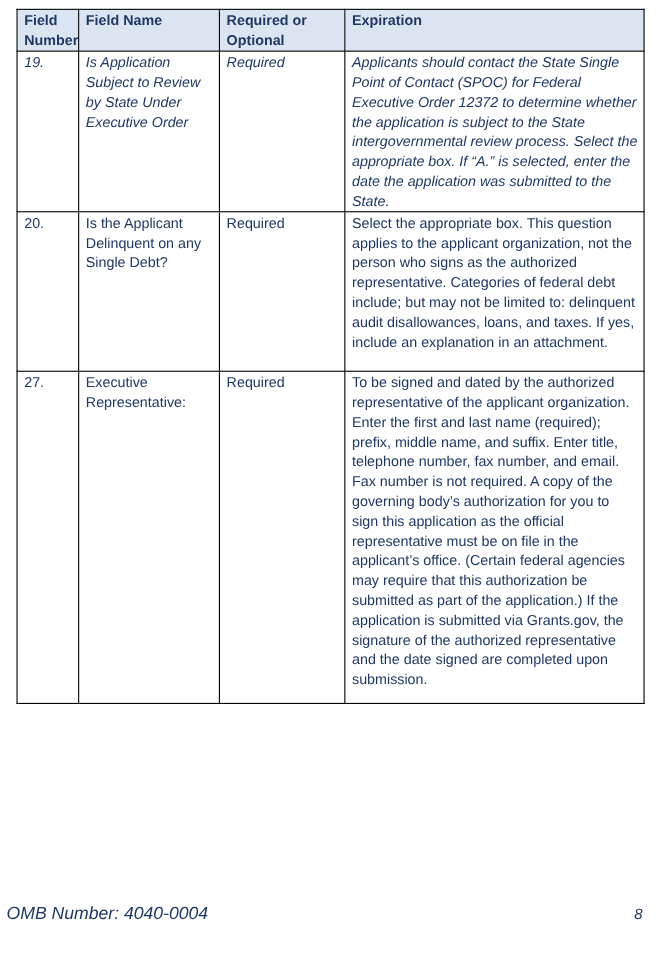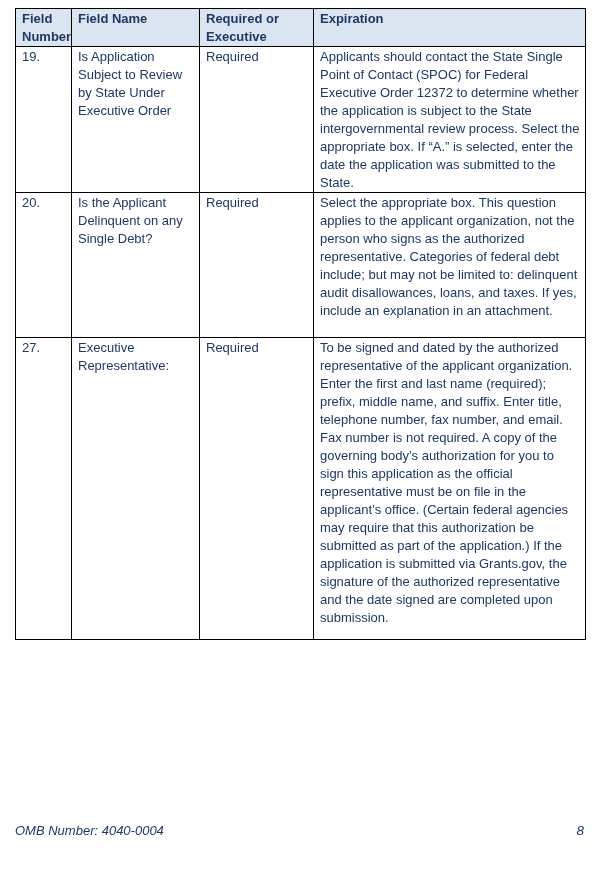--- a/index.html
+++ b/index.html
@@ -35,28 +35,28 @@
     padding: 1px 4px 0 6px;
     box-sizing: border-box;
     overflow: hidden;
     font-weight: normal;
   }
   table.fields-table thead th {
     background: #dbe5f1;
     font-weight: bold;
     height: 36px;
   }
-  tr.row-19 { height: 143px; }
+  tr.row-19 { height: 143px; font-style: italic; }
   tr.row-20 { height: 145px; }
   tr.row-21 { height: 302px; }
   .footer {
     position: absolute;
-    left: 15px;
+    left: 6px;
     top: 820px;
-    font-size: 13px;
+    font-size: 16px;
     font-style: italic;
     line-height: 22px;
     color: #1f3864;
   }
   .page-number {
     position: absolute;
     right: 19px;
     top: 820px;
     font-size: 13.5px;
     font-style: italic;
@@ -74,21 +74,21 @@
     <colgroup>
       <col style="width:56px">
       <col style="width:128px">
       <col style="width:114px">
       <col style="width:272px">
     </colgroup>
     <thead>
       <tr>
         <th>Field Number</th>
         <th>Field Name</th>
-        <th>Required or Executive</th>
+        <th>Required or Optional</th>
         <th>Expiration</th>
       </tr>
     </thead>
     <tbody>
       <tr class="row-19">
         <td>19.</td>
         <td>Is Application Subject to Review by State Under Executive Order</td>
         <td>Required</td>
         <td>Applicants should contact the State Single Point of Contact (SPOC) for Federal Executive Order 12372 to determine whether the application is subject to the State intergovernmental review process. Select the appropriate box. If “A.” is selected, enter the date the application was submitted to the State.</td>
       </tr>

